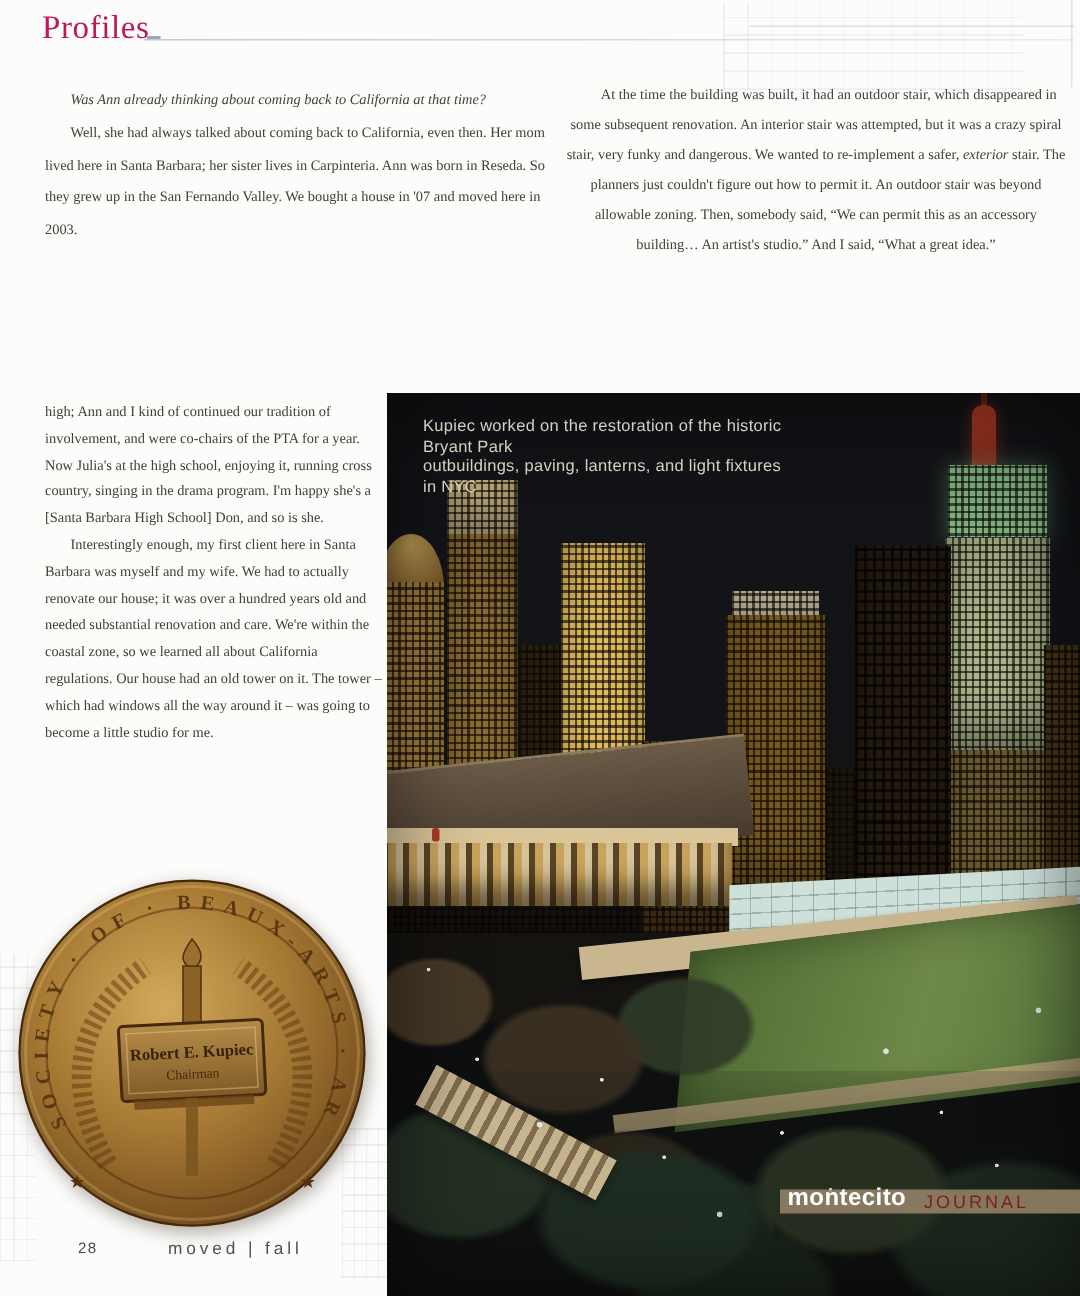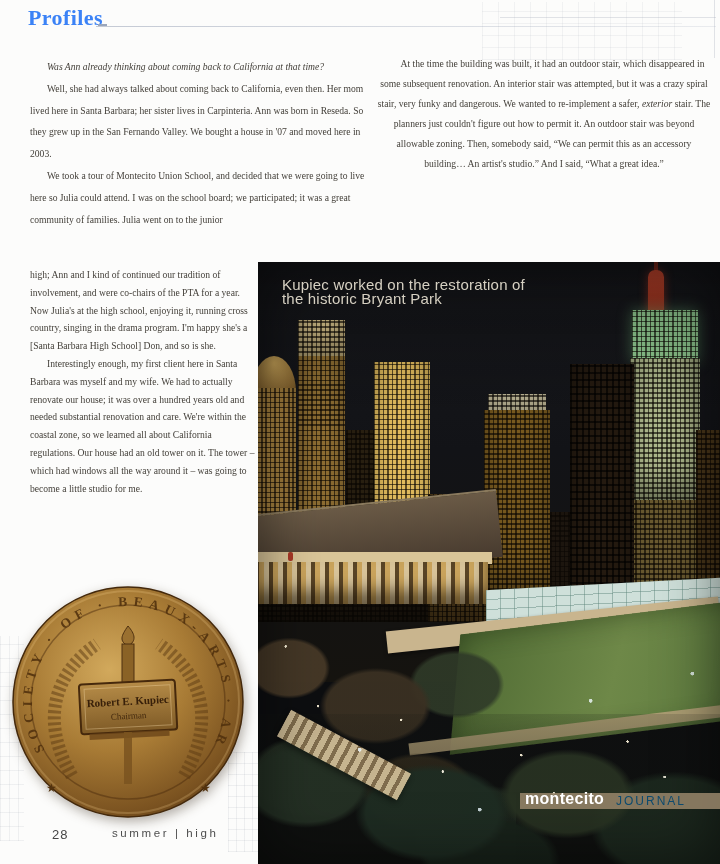--- a/index.html
+++ b/index.html
@@ -15,22 +15,22 @@
     background:repeating-linear-gradient(0deg,rgba(140,148,162,.12) 0 1px,transparent 1px 14px),
                repeating-linear-gradient(90deg,rgba(140,148,162,.12) 0 1px,transparent 1px 9px);}
   .sk-mid{left:228px;top:752px;width:30px;height:100px;
     background:repeating-linear-gradient(0deg,rgba(140,148,162,.13) 0 1px,transparent 1px 11px),
                repeating-linear-gradient(90deg,rgba(140,148,162,.13) 0 1px,transparent 1px 8px);}
   .ln{position:absolute;pointer-events:none;background:rgba(165,172,186,.32);}
   .ln-top2{left:500px;top:17px;width:216px;height:1px;}
   .ln-right{left:714px;top:0;width:1px;height:58px;}
 
   
-  .title{position:absolute;left:28px;top:5px;font-size:22px;font-weight:700;
-         color:#3b82f6;letter-spacing:.4px;}
+  .title{position:absolute;left:28px;top:5px;font-size:22px;font-weight:400;
+         color:#be185d;letter-spacing:.4px;}
   .title-rule{position:absolute;left:96px;top:26px;width:620px;height:1px;
          background:linear-gradient(90deg,rgba(150,160,180,.55),rgba(150,160,180,.18));}
   .title-dash{position:absolute;left:98px;top:24px;width:9px;height:2px;background:#9aa6bb;}
 
   
   .col{position:absolute;color:#44403a;font-size:9.6px;text-align:left;}
   .col p{margin:0;text-indent:17px;}
   .col p.sp{margin-top:12px;}
   .col p.cont{text-indent:0;}
   .q{font-style:italic;}
@@ -120,59 +120,58 @@
     radial-gradient(2px 2px at 57% 60%,rgba(255,246,222,.9) 0 55%,transparent 70%),
     radial-gradient(2px 2px at 64% 74%,rgba(255,250,235,.85) 0 55%,transparent 70%),
     radial-gradient(3px 3px at 72% 40%,rgba(240,250,255,.8) 0 55%,transparent 70%),
     radial-gradient(2px 2px at 80% 55%,rgba(255,246,222,.9) 0 55%,transparent 70%),
     radial-gradient(2px 2px at 88% 68%,rgba(255,250,235,.85) 0 55%,transparent 70%),
     radial-gradient(3px 3px at 94% 30%,rgba(240,250,255,.8) 0 55%,transparent 70%);}
   .vignette{left:0;top:0;right:0;bottom:0;
     box-shadow:inset 0 0 60px rgba(0,0,0,.55);
     background:linear-gradient(180deg,rgba(0,0,0,.28),transparent 26%);}
   .caption{left:24px;top:16px;width:250px;font-family:"Liberation Sans","DejaVu Sans",sans-serif;
-    font-size:15px;line-height:13.5px;color:#d6d0c2;letter-spacing:.2px;}
+    font-size:11px;line-height:13.5px;color:#d6d0c2;letter-spacing:.2px;}
 
   
   .medal{position:absolute;left:10px;top:584px;filter:drop-shadow(2px 4px 6px rgba(40,25,10,.35));}
   .medal text{font-family:"Liberation Serif","DejaVu Serif",serif;}
 
   
   .footer{position:absolute;left:0;top:827px;width:258px;
     font-family:"Liberation Sans","DejaVu Sans",sans-serif;color:#454545;}
-  .pgnum{position:absolute;left:52px;top:0;font-size:13px;letter-spacing:1px;}
+  .pgnum{position:absolute;left:52px;top:0;font-size:10px;letter-spacing:1px;}
   .season{position:absolute;left:112px;top:0;font-size:11.5px;letter-spacing:2.6px;color:#4e4e4e;}
 
   
   .logo-band{position:absolute;left:520px;top:793px;width:200px;height:16px;
     background:rgba(158,138,110,.82);white-space:nowrap;}
   .logo-m{position:absolute;left:5px;top:-3px;font-family:"Liberation Sans","DejaVu Sans",sans-serif;
     font-weight:700;font-size:16px;color:#ffffff;letter-spacing:.3px;}
   .logo-j{position:absolute;left:96px;top:1px;font-family:"Liberation Sans","DejaVu Sans",sans-serif;
-    font-size:12px;color:#0c4a6e;letter-spacing:2px;}
+    font-size:12px;color:#7f1d1d;letter-spacing:2px;}
 </style>
 </head>
 <body>
 
 <div class="page">
 
   <div class="sketch sk-tr"></div>
   <div class="sketch sk-left"></div>
   <div class="sketch sk-mid"></div>
   <div class="ln ln-top2"></div>
   <div class="ln ln-right"></div>
 
   <div class="title">Profiles</div>
   <div class="title-rule"></div>
   <div class="title-dash"></div>
 
   <div class="col col-lw">
     <p class="q">Was Ann already thinking about coming back to California at that time?</p>
     <p>Well, she had always talked about coming back to California, even then. Her mom lived here in Santa Barbara; her sister lives in Carpinteria. Ann was born in Reseda. So they grew up in the San Fernando Valley. We bought a house in '07 and moved here in 2003.</p>
-    <p>We took a tour of Montecito Union School, and decided that we were going to live here so Julia could attend. I was on the school board; we participated; it was a great community of families. Julia went on to the junior</p>
   </div>
 
   <div class="col col-ln">
     <p class="cont">high; Ann and I kind of continued our tradition of involvement, and were co-chairs of the PTA for a year. Now Julia's at the high school, enjoying it, running cross country, singing in the drama program. I'm happy she's a [Santa Barbara High School] Don, and so is she.</p>
     <p>Interestingly enough, my first client here in Santa Barbara was myself and my wife. We had to actually renovate our house; it was over a hundred years old and needed substantial renovation and care. We're within the coastal zone, so we learned all about California regulations. Our house had an old tower on it. The tower – which had windows all the way around it – was going to become a little studio for me.</p>
   </div>
 
   <div class="col col-r">
     <p><span>At the time the building was built, it had an outdoor stair, which disappeared in some subsequent renovation. An interior stair was attempted, but it was a crazy spiral stair, very funky and dangerous. We wanted to re-implement a safer, </span><span class="ital">exterior</span><span> stair. The planners just couldn't figure out how to permit it. An outdoor stair was beyond allowable zoning. Then, somebody said, “We can permit this as an accessory building… An artist's studio.” And I said, “What a great idea.”</span></p>
   </div>
@@ -204,20 +203,21 @@
     <div class="lawn"></div>
     <div class="lawn-edge"></div>
     <div class="trees trees-left"></div>
     <div class="trees trees-bottom"></div>
     <div class="stairs"></div>
     <div class="reddot"></div>
     <div class="specks"></div>
     <div class="vignette"></div>
     <div class="caption">
       <div>Kupiec worked on the restoration of the historic Bryant Park</div>
+      <div>outbuildings, paving, lanterns, and light fixtures in NYC</div>
     </div>
   </div>
 
   <svg class="medal" width="236" height="236" viewBox="0 0 236 236" xmlns="http://www.w3.org/2000/svg" xmlns:xlink="http://www.w3.org/1999/xlink">
     <defs>
       <radialGradient id="bz" cx="42%" cy="36%" r="78%">
         <stop offset="0" stop-color="#d2a95c"></stop>
         <stop offset="0.45" stop-color="#a87b35"></stop>
         <stop offset="0.8" stop-color="#7a5220"></stop>
         <stop offset="1" stop-color="#4e3110"></stop>
@@ -245,21 +245,21 @@
       <text x="118" y="135" text-anchor="middle" font-size="9" fill="#43290e">Chairman</text>
       <rect x="78" y="148" width="80" height="6" fill="#6a4519" opacity="0.8"></rect>
     </g>
     <rect x="114" y="148" width="8" height="52" fill="#7a5420" opacity="0.85"></rect>
     <text x="36" y="208" font-size="12" fill="#52320e">★</text>
     <text x="190" y="208" font-size="12" fill="#52320e">★</text>
   </svg>
 
   <div class="footer">
     <span class="pgnum">28</span>
-    <span class="season">summer | high</span>
+    <span class="season">moved | fall</span>
   </div>
 
   <div class="logo-band">
     <span class="logo-m">montecito</span>
     <span class="logo-j">JOURNAL</span>
   </div>
 
 </div>
 
 </body></html>

